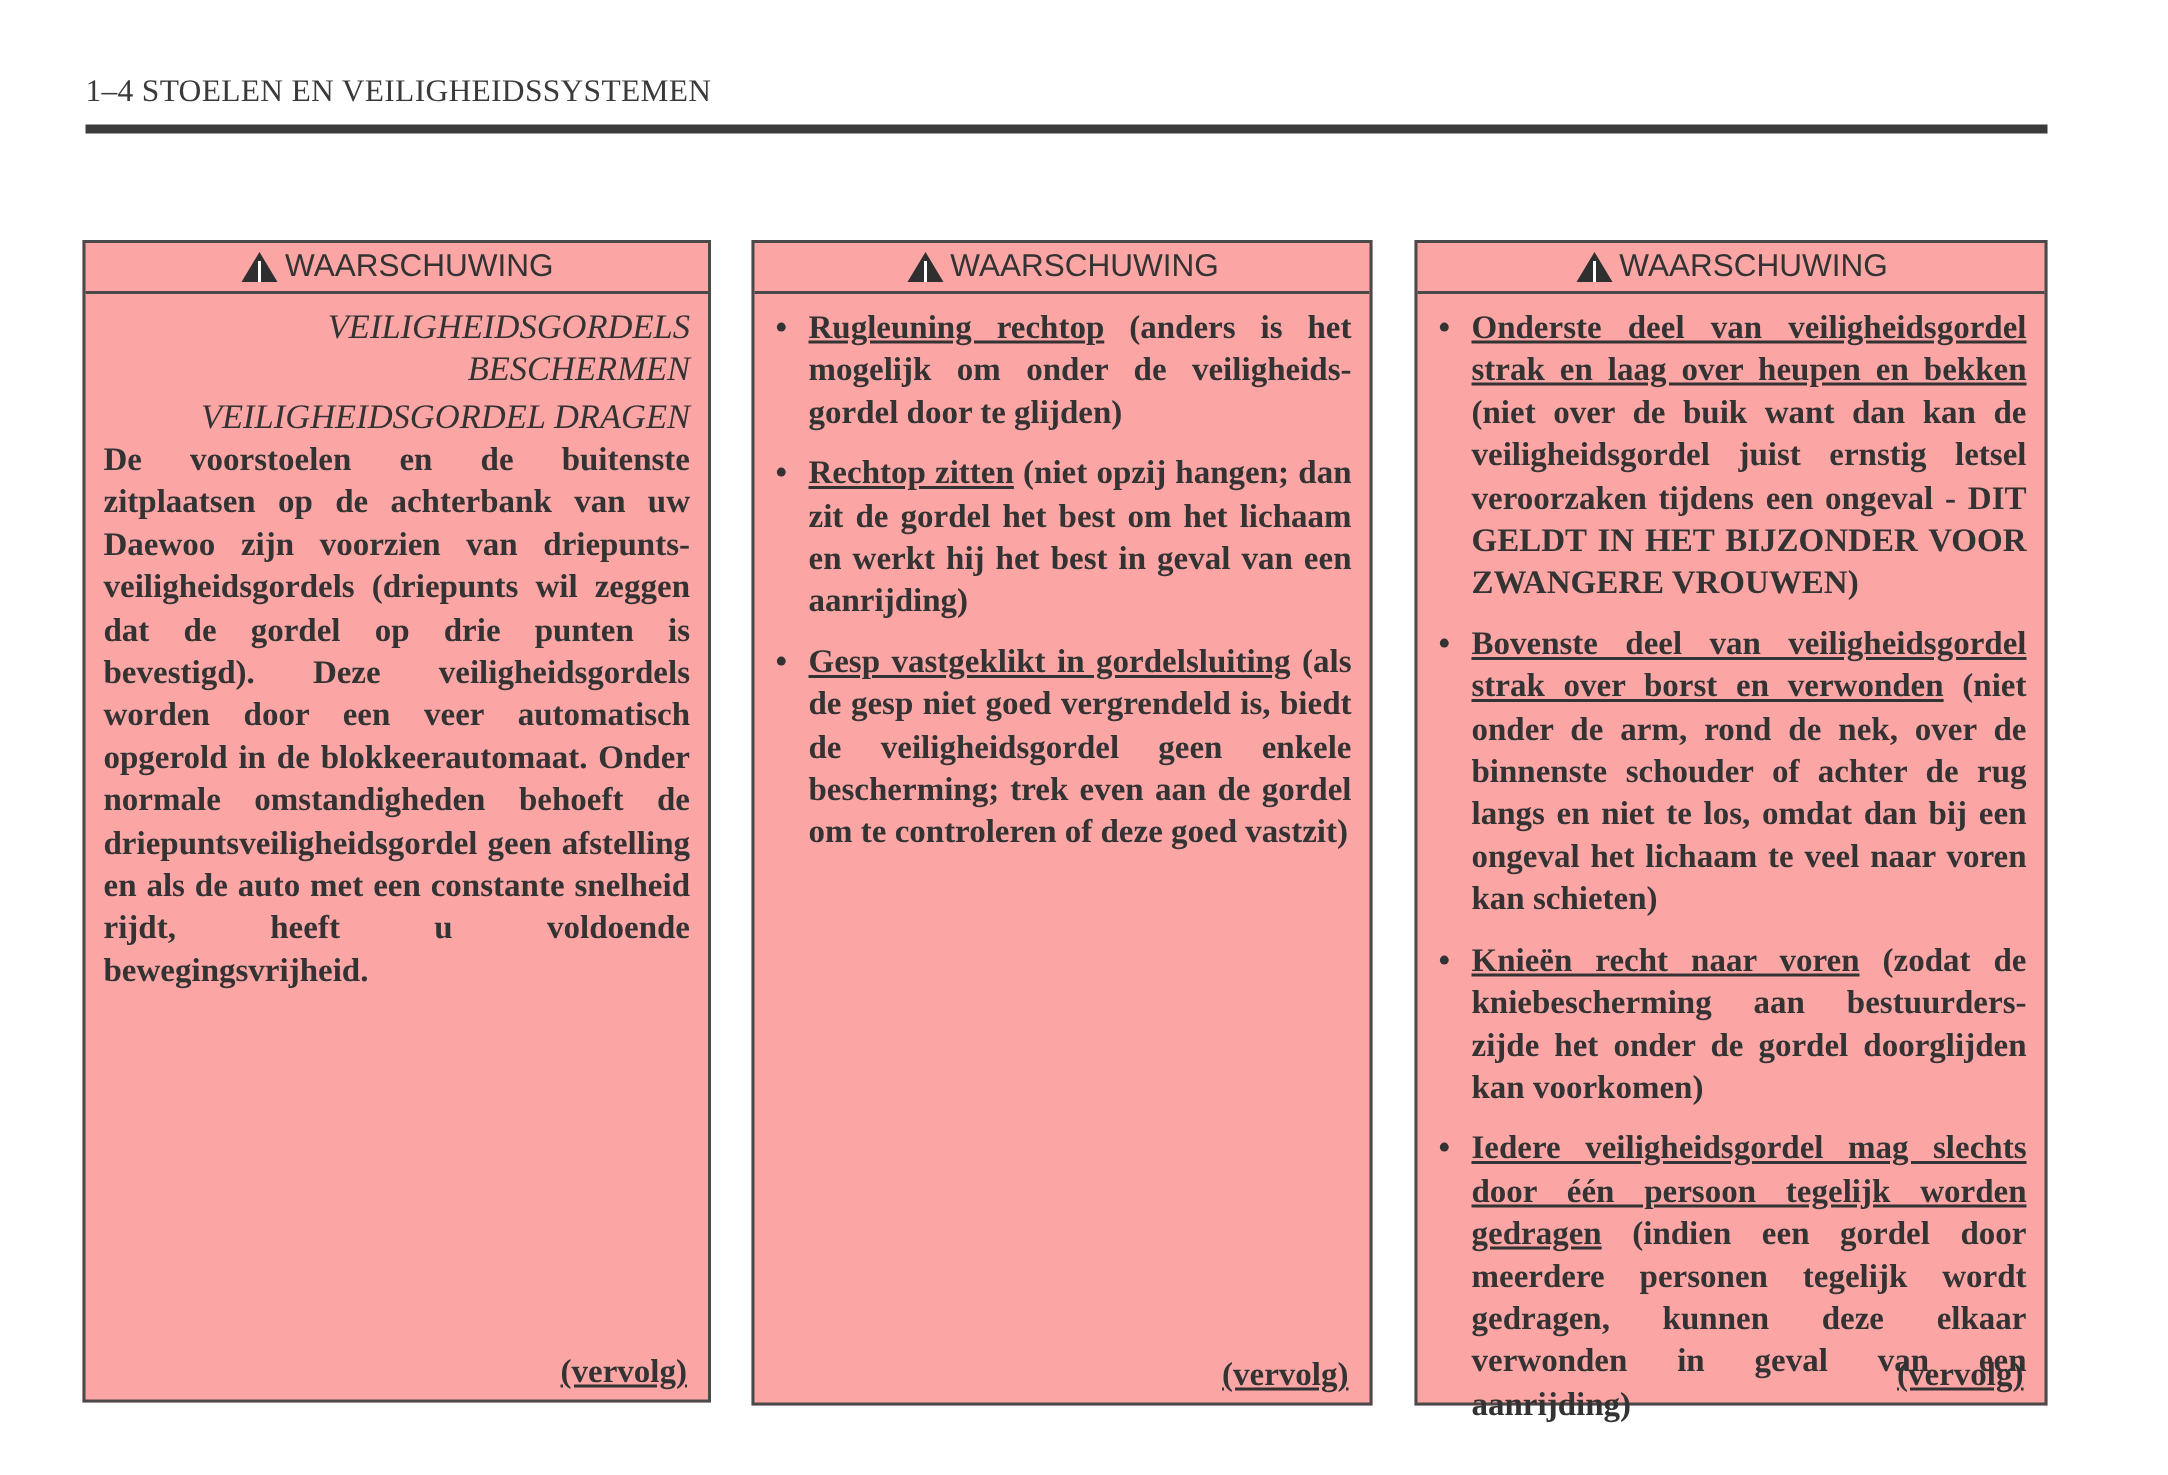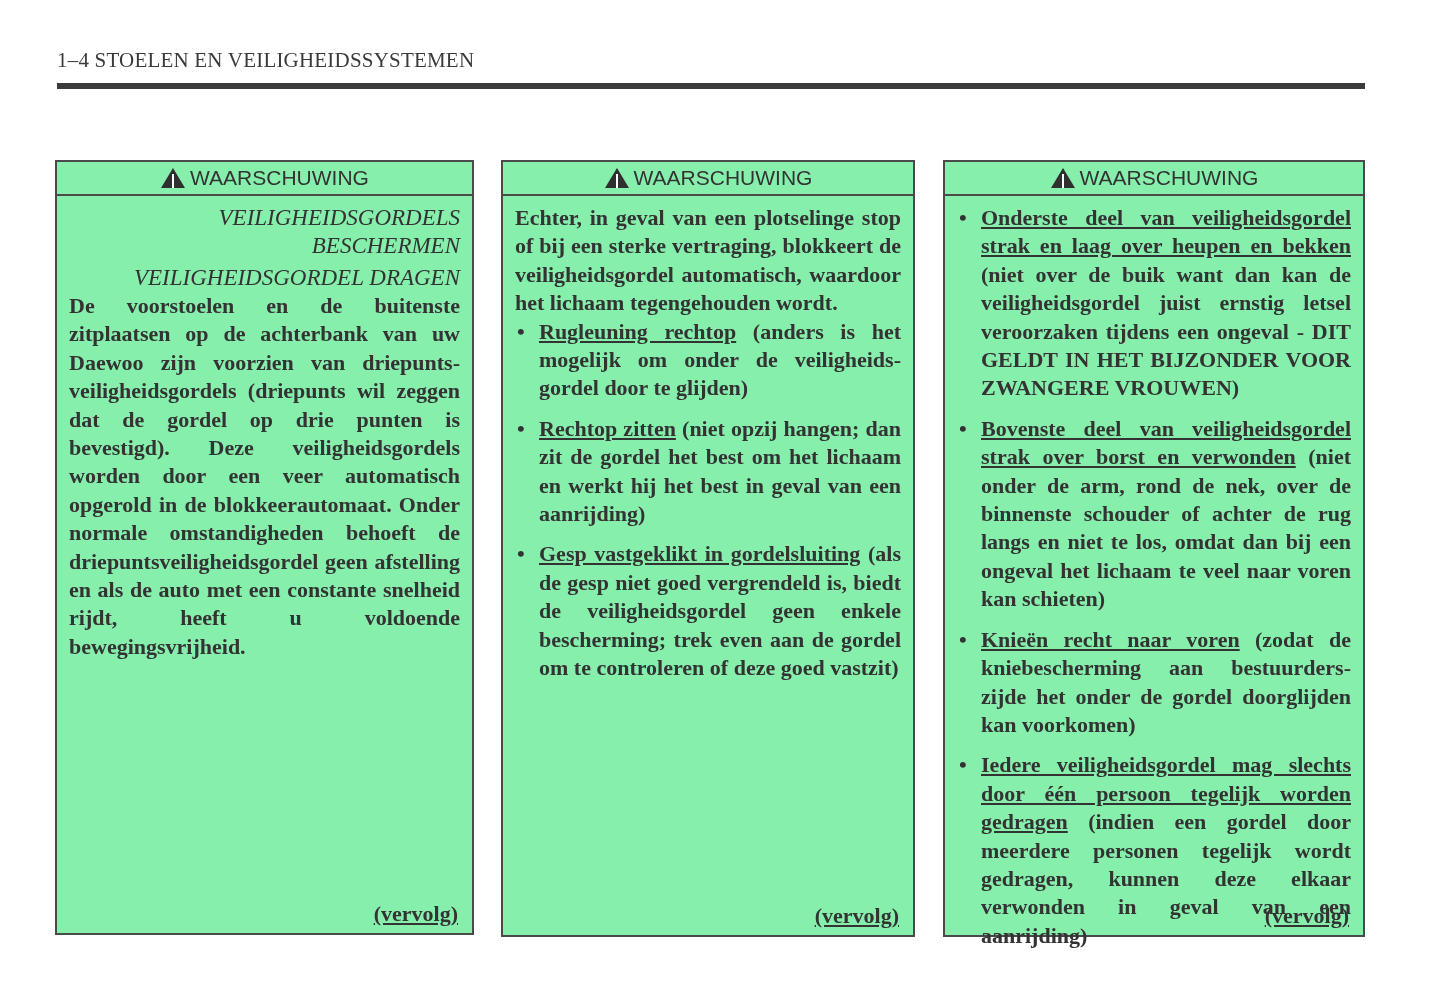--- a/index.html
+++ b/index.html
@@ -5,21 +5,21 @@
     html, body { margin: 0; padding: 0; background: #ffffff; }
     body { width: 1445px; height: 983px; position: relative; overflow: hidden; color: #2f2f2f; }
     .header-title {
       position: absolute; left: 57px; top: 48px;
       font-family: Liberation Serif, serif; font-size: 21px; color: #3a3a3a; letter-spacing: 0.2px;
     }
     .header-rule {
       position: absolute; left: 57px; top: 83px; width: 1308px; height: 6px; background: #3b3b3b;
     }
     .panel {
-      position: absolute; top: 160px; border: 2px solid #4a4a4a; background: #86efac; box-sizing: border-box;
+      position: absolute; top: 160px; border: 2px solid #4a4a4a; background: #fca5a5; box-sizing: border-box;
     }
     .panel.p1 { left: 55px; width: 419px; height: 775px; }
     .panel.p2 { left: 501px; width: 414px; height: 777px; }
     .panel.p3 { left: 943px; width: 422px; height: 777px; }
     .panel-head {
       height: 34px; border-bottom: 2px solid #4a4a4a; display: flex; align-items: center; justify-content: center;
       font-family: "Liberation Sans", sans-serif; font-size: 21px; color: #333; box-sizing: border-box;
     }
     .warn-icon { width: 26px; height: 22px; margin-right: 4px; display: inline-block; }
     .panel-body {
@@ -65,21 +65,20 @@
 
 <div class="panel p2">
   <div class="panel-head">
     <svg class="warn-icon" viewBox="0 0 26 22">
       <polygon points="13,1 25,21 1,21" fill="#2f2f2f"></polygon>
       <rect x="12" y="7" width="2" height="14" fill="#fff"></rect>
     </svg>
     <span>WAARSCHUWING</span>
   </div>
   <div class="panel-body">
-    <p class="para">Echter, in geval van een plotselinge stop of bij een sterke vertraging, blokkeert de veiligheidsgordel automatisch, waardoor het lichaam tegengehouden wordt.</p>
     <ul class="bullets gap">
       <li><span class="dot">•</span><span class="ul">Rugleuning rechtop</span><span> (anders is het mogelijk om onder de veiligheids-gordel door te glijden)</span></li>
       <li><span class="dot">•</span><span class="ul">Rechtop zitten</span><span> (niet opzij hangen; dan zit de gordel het best om het lichaam en werkt hij het best in geval van een aanrijding)</span></li>
       <li><span class="dot">•</span><span class="ul">Gesp vastgeklikt in gordelsluiting</span><span> (als de gesp niet goed vergrendeld is, biedt de veiligheidsgordel geen enkele bescherming; trek even aan de gordel om te controleren of deze goed vastzit)</span></li>
     </ul>
   </div>
   <div class="vervolg">(vervolg)</div>
 </div>
 
 <div class="panel p3">

